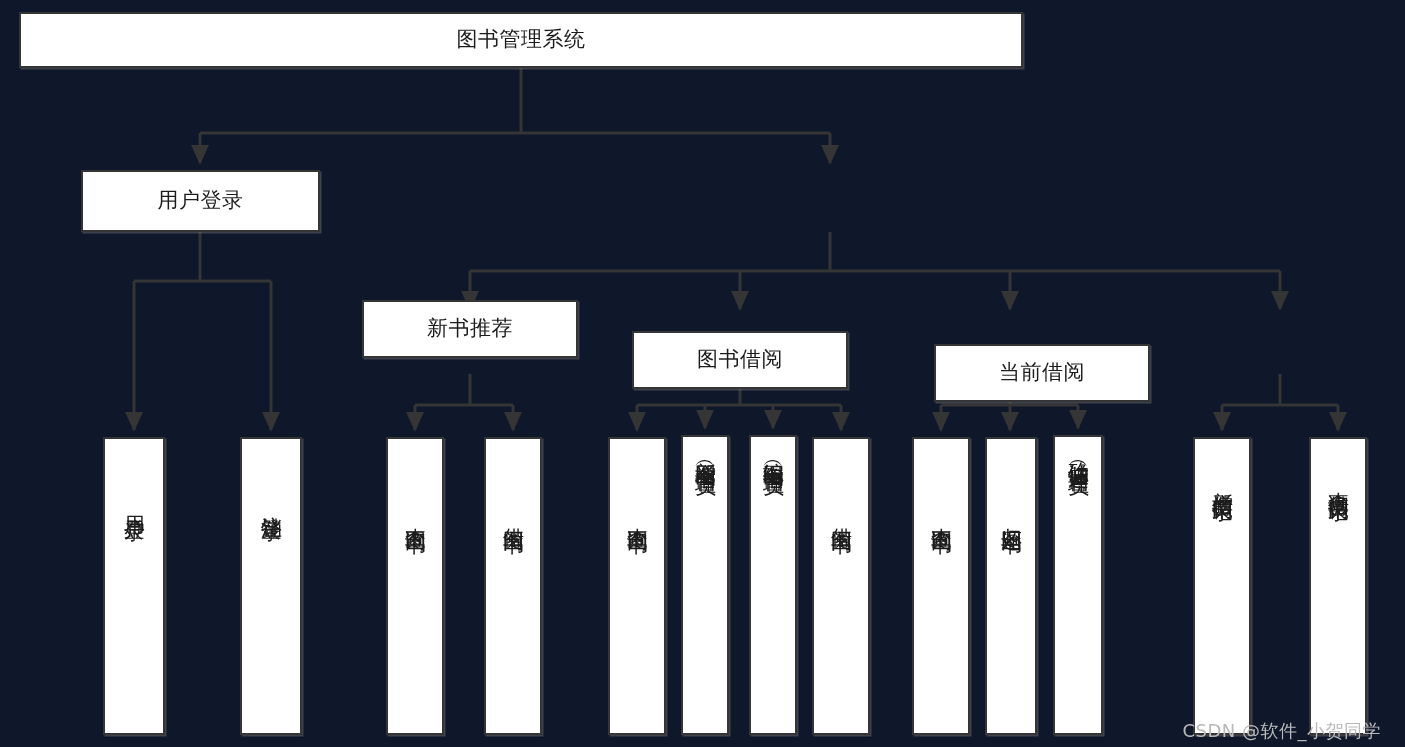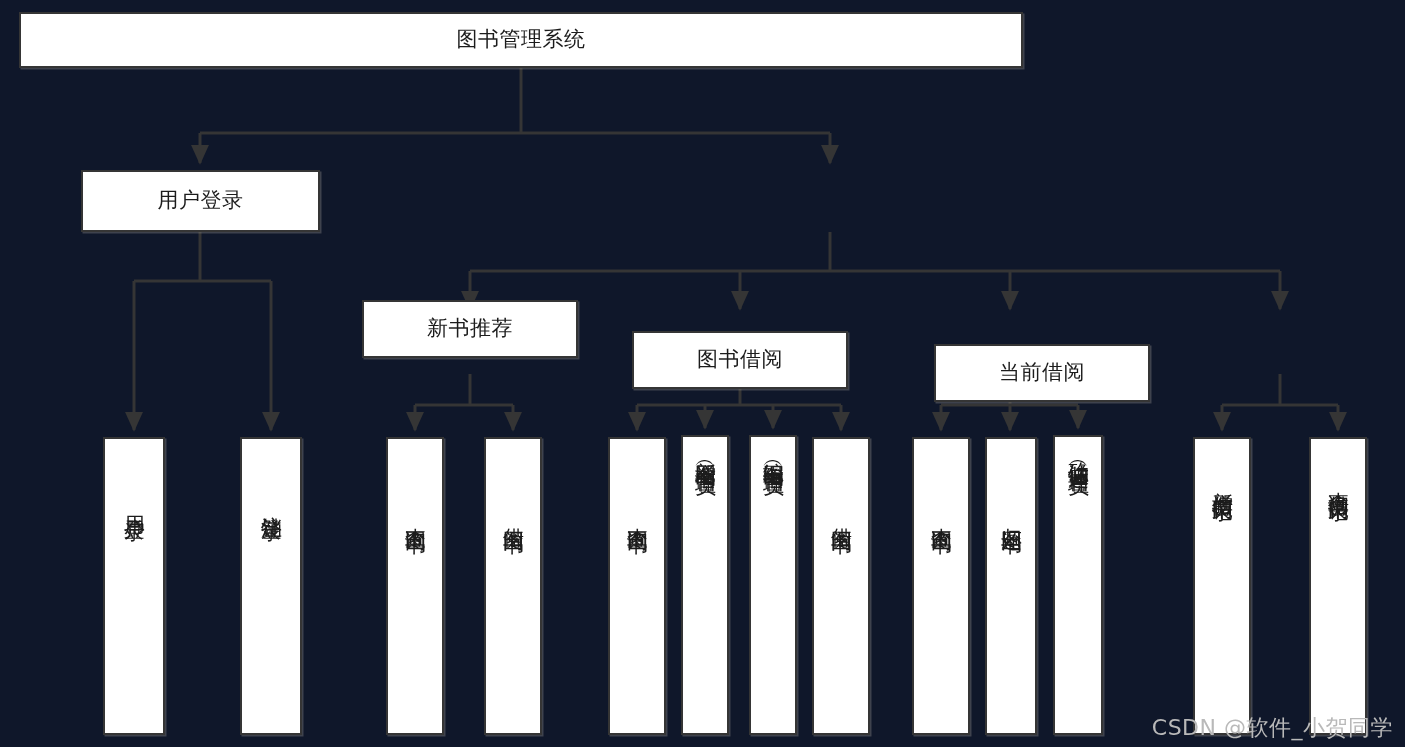--- a/index.html
+++ b/index.html
@@ -53,23 +53,23 @@
   .node.vert .label {
     writing-mode: vertical-rl;
     text-orientation: upright;
     font-size: 21px;
     line-height: 1.28;
     letter-spacing: 2px;
     white-space: nowrap;
   }
   #watermark {
     position: absolute;
-    right: 12px;
+    right: 24px;
     bottom: 4px;
-    font-size: 22px;
+    font-size: 18px;
     color: #b9b9b9;
     letter-spacing: 0.5px;
     white-space: nowrap;
     user-select: none;
   }
 </style>
 </head>
 <body>
 
 <div id="canvas">

